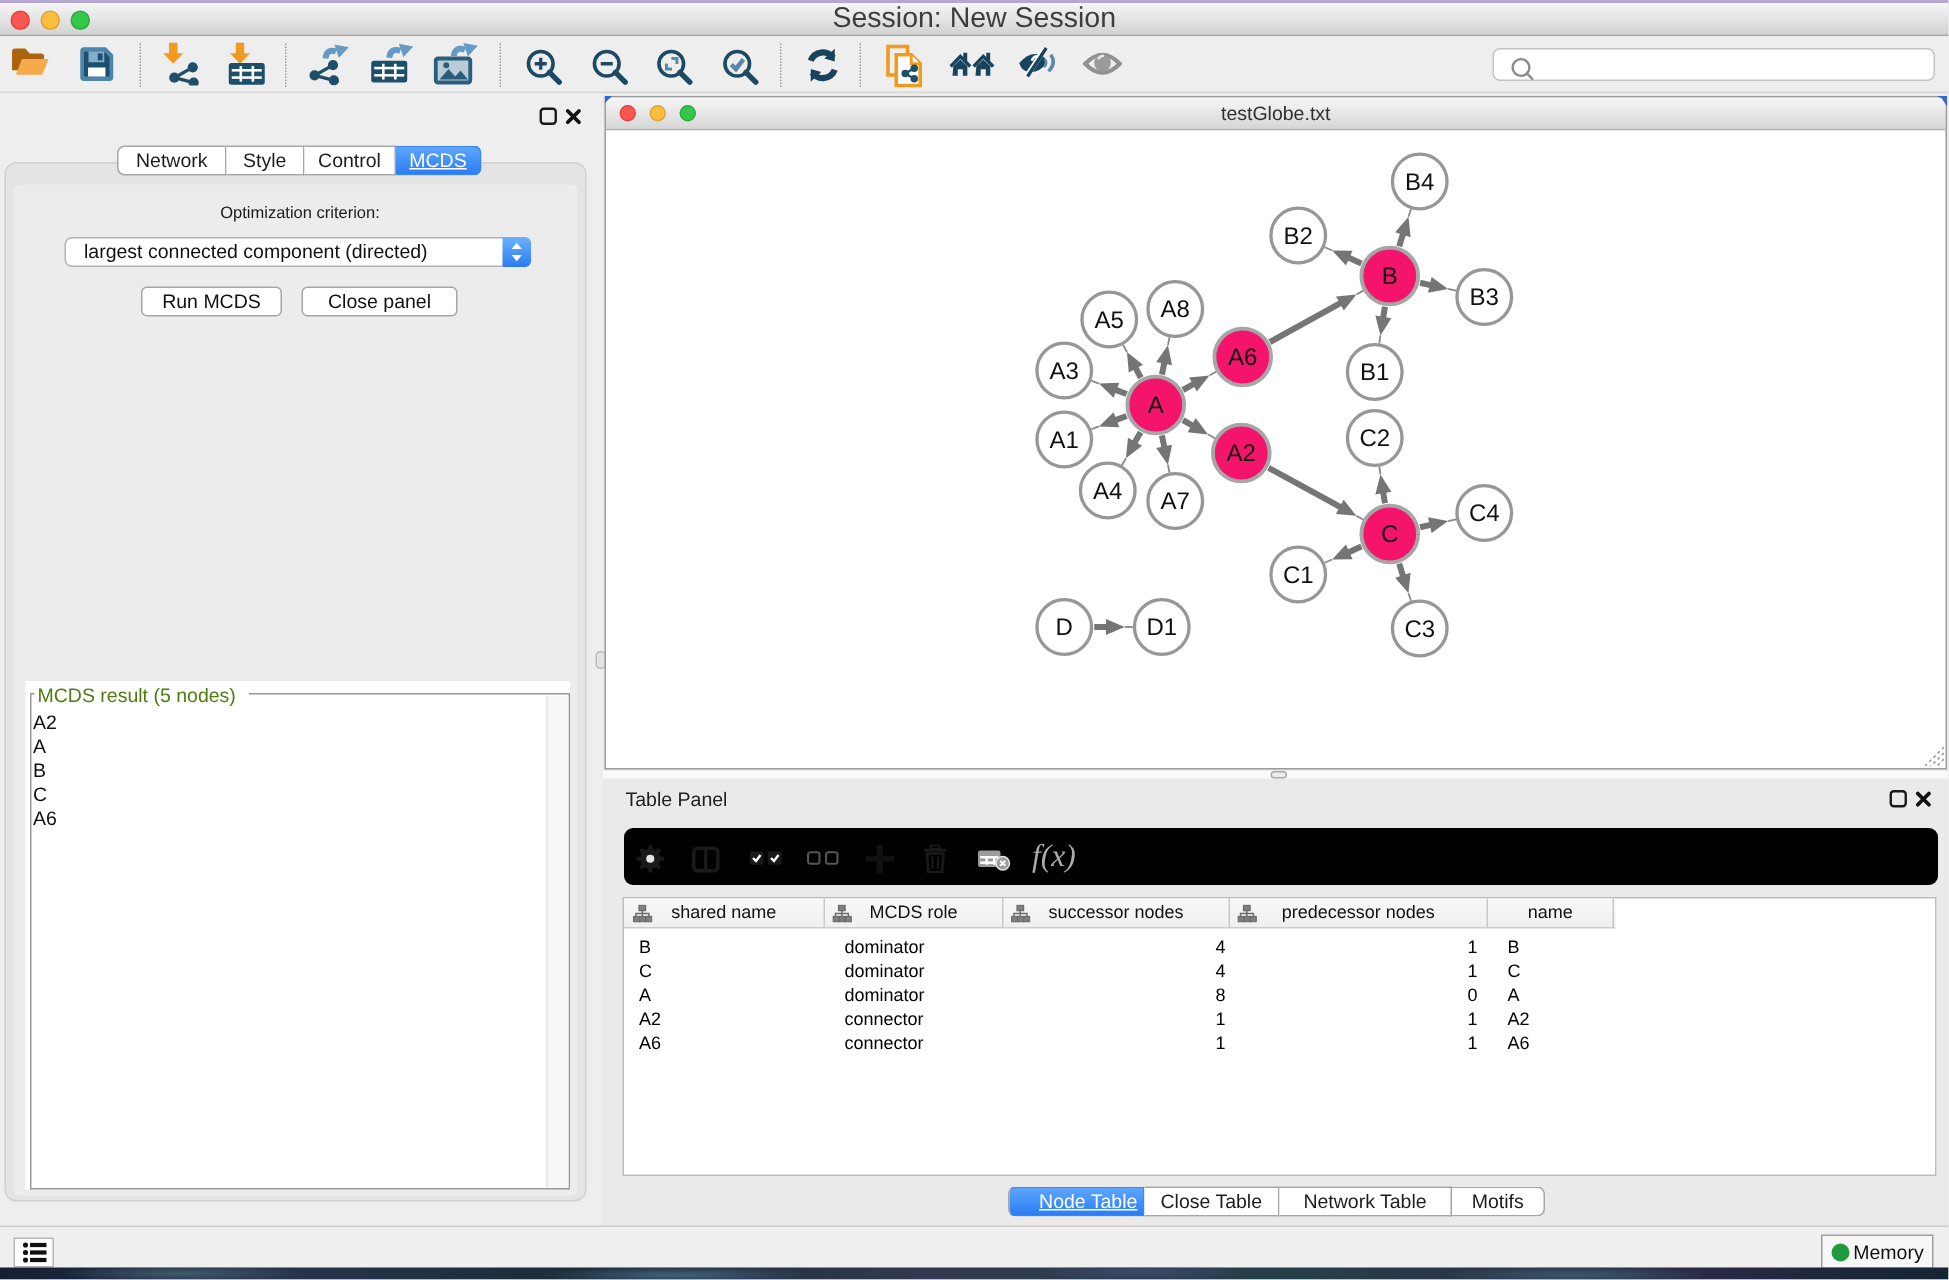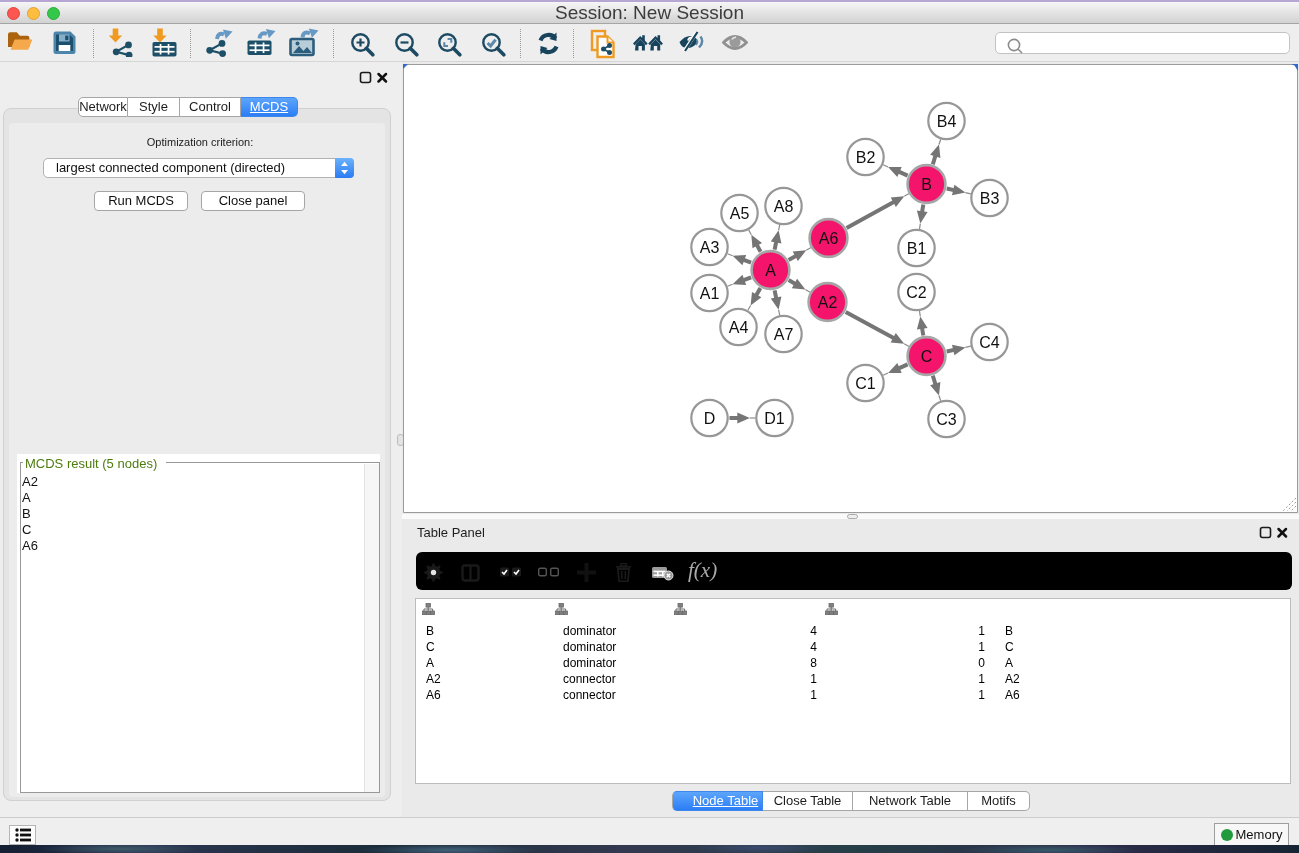--- a/index.html
+++ b/index.html
@@ -223,21 +223,21 @@
       <rect x="1.5" y="1.5" width="10" height="10" rx="2" fill="none" stroke="#1a1a1a" stroke-width="1.6"></rect>
       <g stroke="#111" stroke-width="2.5" stroke-linecap="round">
         <line x1="19.5" y1="3" x2="27" y2="10.5"></line>
         <line x1="27" y1="3" x2="19.5" y2="10.5"></line>
       </g>
     </svg>
   </div>
 <div class="abs" id="cpBox"></div>
 <div class="abs" id="cpInner"></div>
 <div class="tabbar" style="left:78px; top:97px;">
-  <div class="tab" style="width:50px;">Network</div>
+  <div class="tab" style="width:73px;">Network</div>
   <div class="tab" style="width:52px;">Style</div>
   <div class="tab" style="width:61px;">Control</div>
   <div class="tab sel" style="width:57px;">MCDS</div>
 </div>
 <div class="abs" id="optLabel">Optimization criterion:</div>
 <div class="abs" id="combo">largest connected component (directed)
   <div id="comboBtn">
       <svg class="abs" style="left:0px;top:0px" width="19" height="20" viewBox="0 0 19 20">
         <polygon points="9.5,3.8 6.1,8 12.9,8" fill="#fff"></polygon>
         <polygon points="9.5,16.2 6.1,12 12.9,12" fill="#fff"></polygon>
@@ -258,20 +258,26 @@
 <div class="li" style="top:506px;">B</div>
 <div class="li" style="top:522px;">C</div>
 <div class="li" style="top:538px;">A6</div>
 
 <div class="abs" id="desktop"></div>
 <div class="abs" style="left:402px;top:514px;width:897px;height:5px;background:#fafafa;"></div>
 <div class="grip" style="left:397px; top:434px; width:7px; height:12px;"></div>
 <div class="grip" style="left:847px; top:514px; width:11px; height:5px; background:#ededed; border-color:#aaaaaa;"></div>
 
 <div class="abs" id="iframe">
+  <div class="abs" id="ifTitle">
+    <div class="title">testGlobe.txt</div>
+    <div class="tl" style="top:5px; width:11px; height:11px; background:#fc5651; border:0.5px solid #e2443e; left:9px;"></div>
+    <div class="tl" style="top:5px; width:11px; height:11px; background:#fdbd3f; border:0.5px solid #e0a334; left:29px;"></div>
+    <div class="tl" style="top:5px; width:11px; height:11px; background:#34c84a; border:0.5px solid #2bab3d; left:49px;"></div>
+  </div>
   <div class="abs" style="left:0; top:22px;"><svg width="892" height="426" viewBox="0 0 892 426">
         <line x1="347.1" y1="190.3" x2="338.4" y2="193.6" stroke="#757575" stroke-width="4"></line>
         <line x1="328.6" y1="197.3" x2="323.5" y2="199.2" stroke="#8a8a8a" stroke-width="1.2"></line>
         <polygon points="328.6,197.3 338.4,187.8 342.2,197.9" fill="#757575"></polygon>
         <line x1="347.1" y1="175.7" x2="338.4" y2="172.4" stroke="#757575" stroke-width="4"></line>
         <line x1="328.6" y1="168.7" x2="323.5" y2="166.8" stroke="#8a8a8a" stroke-width="1.2"></line>
         <polygon points="328.6,168.7 342.2,168.1 338.4,178.2" fill="#757575"></polygon>
         <line x1="356.6" y1="164.8" x2="352.3" y2="156.9" stroke="#757575" stroke-width="4"></line>
         <line x1="347.3" y1="147.7" x2="344.7" y2="142.9" stroke="#8a8a8a" stroke-width="1.2"></line>
         <polygon points="347.3,147.7 358.0,156.1 348.5,161.3" fill="#757575"></polygon>
@@ -427,20 +433,27 @@
       <rect x="5.0" y="7.666666666666666" width="1.6" height="4.833333333333334" fill="#fff"></rect>
       <rect x="1.5" y="10.333333333333332" width="12" height="1.6" fill="#fff"></rect>
       <rect x="10.0" y="7.666666666666666" width="1.6" height="4.833333333333334" fill="#fff"></rect>
       <circle cx="16.5" cy="11.5" r="4.5" fill="#9b9b9b" stroke="#e4e4e4" stroke-width="1"></circle>
       <path d="M14.8,9.8 l3.4,3.4 M18.2,9.8 l-3.4,3.4" stroke="#fff" stroke-width="1.3"></path>
     </svg>
     <div class="abs" style="left:272px;top:6px;font-family:'Liberation Serif',serif;font-style:italic;font-size:21px;color:#ababab;">f(x)</div>
   </div>
 
 <div class="abs" id="tableWrap">
+  <div id="thead">
+    <div class="hcell" style="left:0; width:134px;">shared name</div>
+    <div class="hcell" style="left:134px; width:119px;">MCDS role</div>
+    <div class="hcell" style="left:253px; width:151px;">successor nodes</div>
+    <div class="hcell" style="left:404px; width:172px;">predecessor nodes</div>
+    <div class="hcell" style="left:576px; width:84px;">name</div>
+  </div>
   <svg class="abs" style="left:6px;top:4px" width="13" height="12" viewBox="0 0 13 12">
       <rect x="4" y="0.5" width="4.4" height="3.6" fill="#7f7f7f" stroke="#6a6a6a" stroke-width="0.8"></rect>
       <path d="M6.2,4 v2 M2,8 v-2 h8.6 v2 M6.2,6 v2" stroke="#6a6a6a" stroke-width="1" fill="none"></path>
       <rect x="0.3" y="8" width="4" height="3.6" fill="#7f7f7f" stroke="#6a6a6a" stroke-width="0.8"></rect>
       <rect x="4.4" y="8" width="4" height="3.6" fill="#7f7f7f" stroke="#6a6a6a" stroke-width="0.8"></rect>
       <rect x="8.5" y="8" width="4" height="3.6" fill="#7f7f7f" stroke="#6a6a6a" stroke-width="0.8"></rect>
     </svg>
     <svg class="abs" style="left:139px;top:4px" width="13" height="12" viewBox="0 0 13 12">
       <rect x="4" y="0.5" width="4.4" height="3.6" fill="#7f7f7f" stroke="#6a6a6a" stroke-width="0.8"></rect>
       <path d="M6.2,4 v2 M2,8 v-2 h8.6 v2 M6.2,6 v2" stroke="#6a6a6a" stroke-width="1" fill="none"></path>

